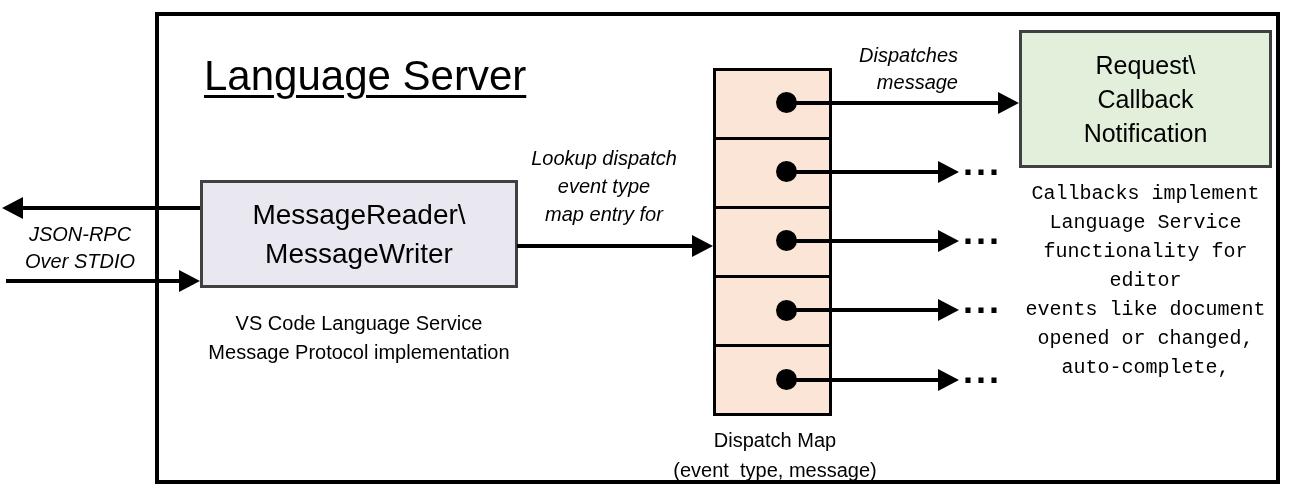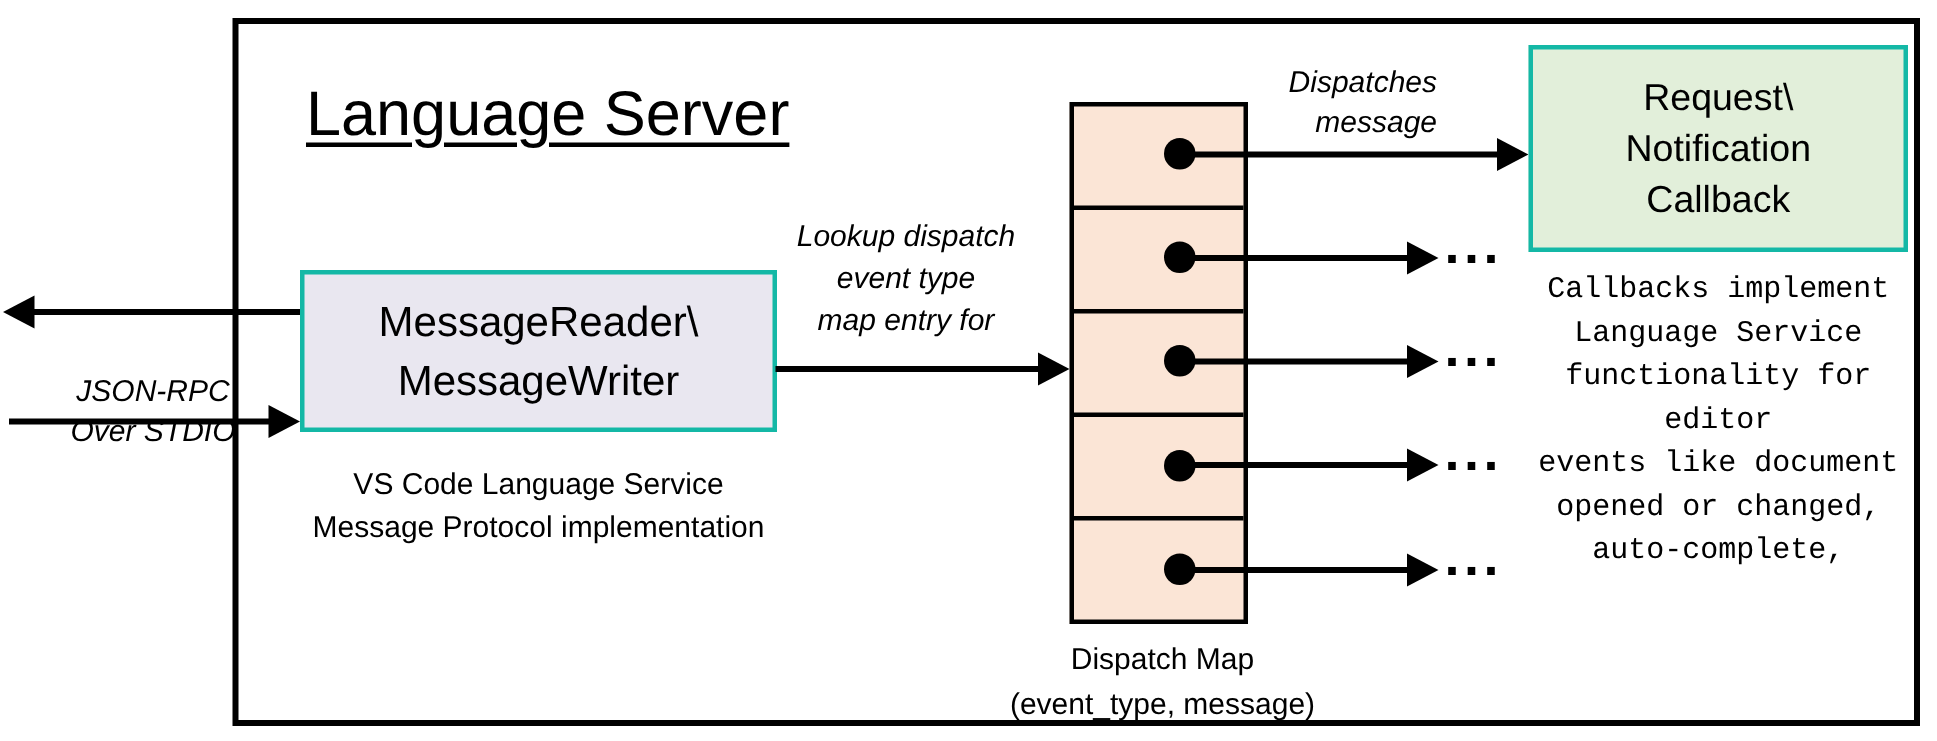--- a/index.html
+++ b/index.html
@@ -49,21 +49,21 @@
     border-radius: 50%; background: #000;
   }
   .ellipsis {
     position: absolute;
     font-size: 36px; font-weight: 700; letter-spacing: 3px;
     white-space: nowrap;
   }
   
   .node-box {
     position: absolute;
-    border: 3px solid #14b8a6;
+    border: 3px solid #404040;
     display: flex; flex-direction: column;
     align-items: center; justify-content: center;
     text-align: center;
   }
   .message-box {
     left: 200px; top: 180px; width: 318px; height: 108px;
     background: #E9E7F0;
     font-size: 28px; line-height: 39px;
   }
   .callback-box {
@@ -76,21 +76,21 @@
     left: 713px; top: 68px; width: 119px; height: 348px;
     border: 3px solid #000;
     background: #FBE5D6;
     display: flex; flex-direction: column;
   }
   .dispatch-cell { flex: 1 1 0; border-bottom: 3px solid #000; }
   .dispatch-cell:last-child { border-bottom: none; }
   
   .note { position: absolute; text-align: center; font-size: 20px; }
   .italic { font-style: italic; }
-  .io-label { left: 32px; top: 221px; width: 140px; line-height: 27px; margin-top: 27px; }
+  .io-label { left: 10px; top: 221px; width: 140px; line-height: 27px; }
   .lookup-label { left: 518px; top: 144px; width: 172px; line-height: 28px; text-align: center; }
   .dispatch-label { left: 833px; top: 42px; width: 125px; line-height: 27px; text-align: right; }
   .message-caption { left: 173px; top: 309px; width: 372px; line-height: 29px; }
   .map-caption { left: 655px; top: 425px; width: 240px; line-height: 30px; }
   .callback-note { left: 1014px; top: 179px; width: 263px; line-height: 29px; font-family: Liberation Mono, monospace; }
 </style>
 </head>
 <body>
 
 <div id="canvas">
@@ -160,22 +160,22 @@
   <div class="tri-r" style="left:938px; top:369px;"></div>
   <div class="ellipsis" style="left:963px; top:350px;">...</div>
 
   <div class="note italic dispatch-label">
     <div>Dispatches</div>
     <div>message</div>
   </div>
 
   <div class="node-box callback-box">
     <div>Request\</div>
+    <div>Callback</div>
     <div>Notification</div>
-    <div>Callback</div>
   </div>
 
   <div class="note callback-note">
     <div>Callbacks implement</div>
     <div>Language Service</div>
     <div>functionality for editor</div>
     <div>events like document</div>
     <div>opened or changed,</div>
     <div>auto-complete,</div>
   </div>

